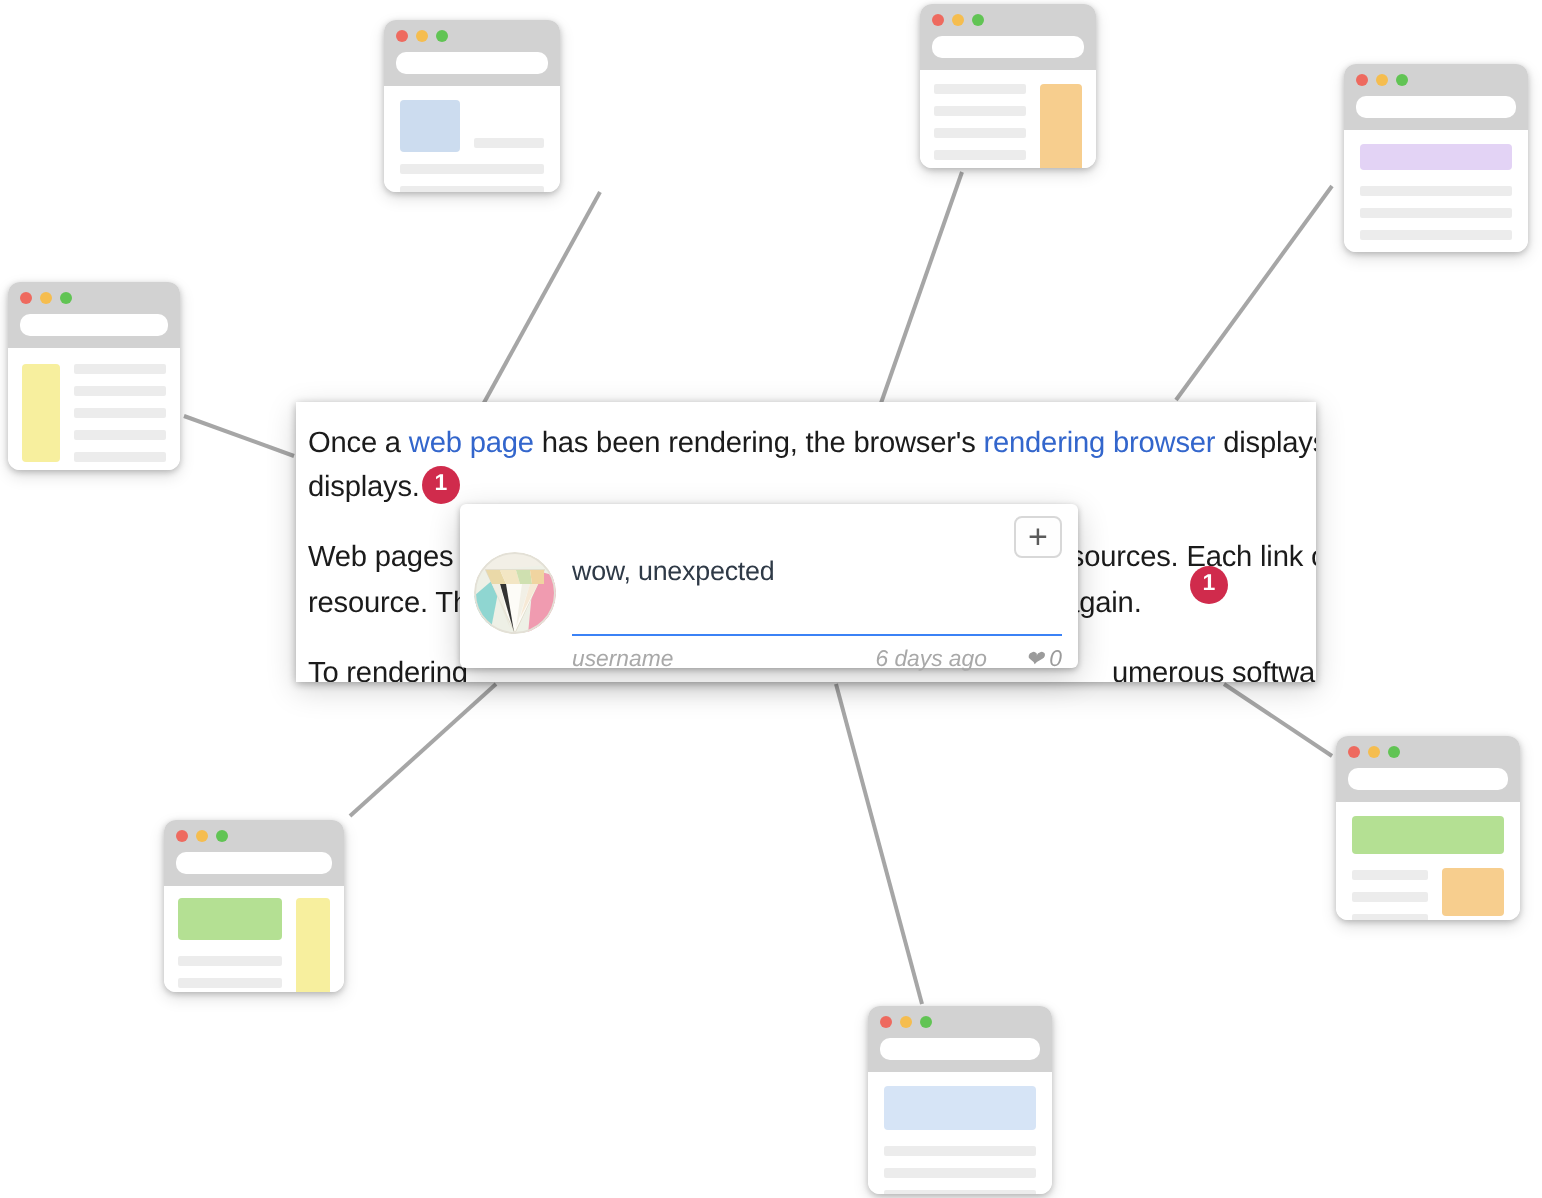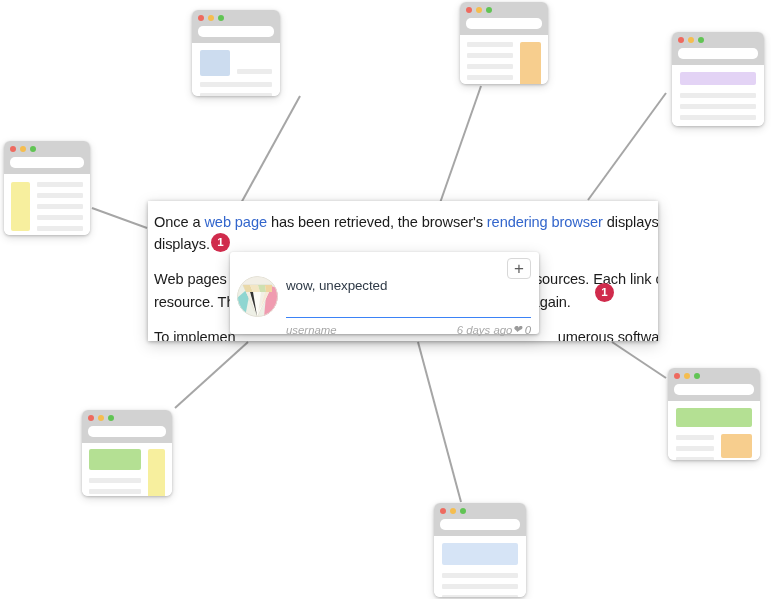--- a/index.html
+++ b/index.html
@@ -185,21 +185,21 @@
   }
   #note-meta {
     display: flex;
     align-items: center;
     padding-top: 5px;
     font-size: 11.4px;
     color: #a8a8a8;
     font-style: italic;
   }
   #note-user { flex: 1; }
-  #note-time { margin-right: 0; }
+  #note-time { margin-right: 19px; }
   #note-heart {
     display: inline-flex;
     align-items: center;
     gap: 3px;
     color: #9b9b9b;
   }
   .heart-glyph { font-size: 11px; }
 </style>
 </head>
 <body>
@@ -358,23 +358,23 @@
           <div class="ln"></div>
           <div class="ln" style="margin-bottom:0;"></div>
         </div>
         <div class="blk" style="width:31px;height:24px;background:#f7ce8e;"></div>
       </div>
     </div>
   </div>
 
   <div id="content-card">
     <div id="article">
-      <p><span>Once a </span><a href="#">web page</a><span> has been retrieved, the browser's </span><a href="#">rendering browser</a><span> displays it on</span><br><span>displays.</span><span style="display:inline-block;width:26px;"></span></p>
+      <p><span>Once a </span><a href="#">web page</a><span> has been rendering, the browser's </span><a href="#">rendering browser</a><span> displays it on</span><br><span>displays.</span><span style="display:inline-block;width:26px;"></span></p>
       <p style="margin-top:13px;"><span>Web pages usually contain hyperlinks to other pages and resources. Each link cont</span><br><span>resource. Th</span><span style="display:inline-block;width:286px;"></span><span>s again.</span></p>
-      <p style="margin-top:13px;"><span>To implemen</span><span style="display:inline-block;width:322px;"></span><span>umerous software</span></p>
+      <p style="margin-top:13px;"><span>To rendering</span><span style="display:inline-block;width:322px;"></span><span>umerous software</span></p>
     </div>
   </div>
 
   <div id="note-card">
     <div id="note-plus">+</div>
     <div id="note-main">
       <div id="avatar">
         <svg width="41" height="41" viewBox="0 0 41 41">
           <defs>
             <clipPath id="avclip">

